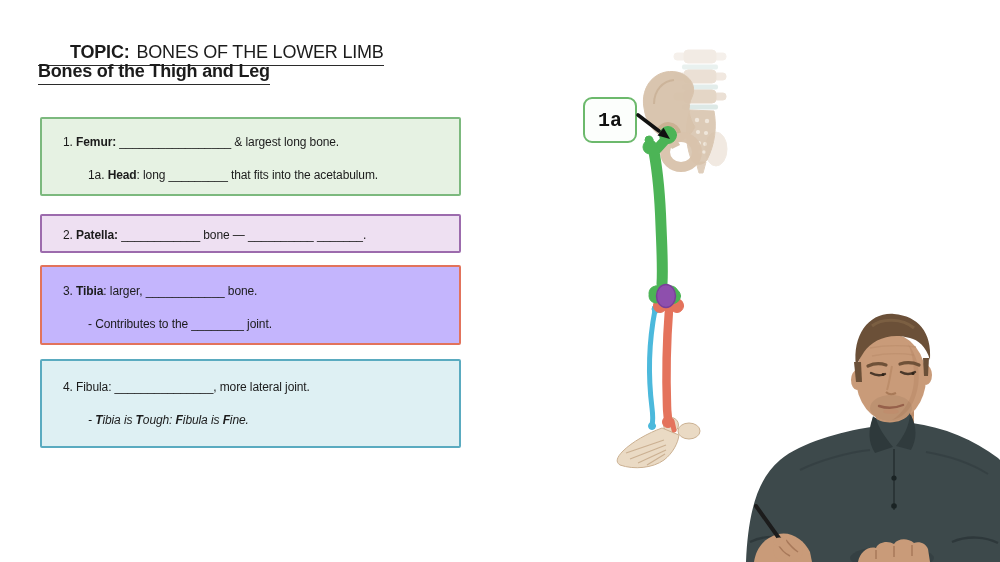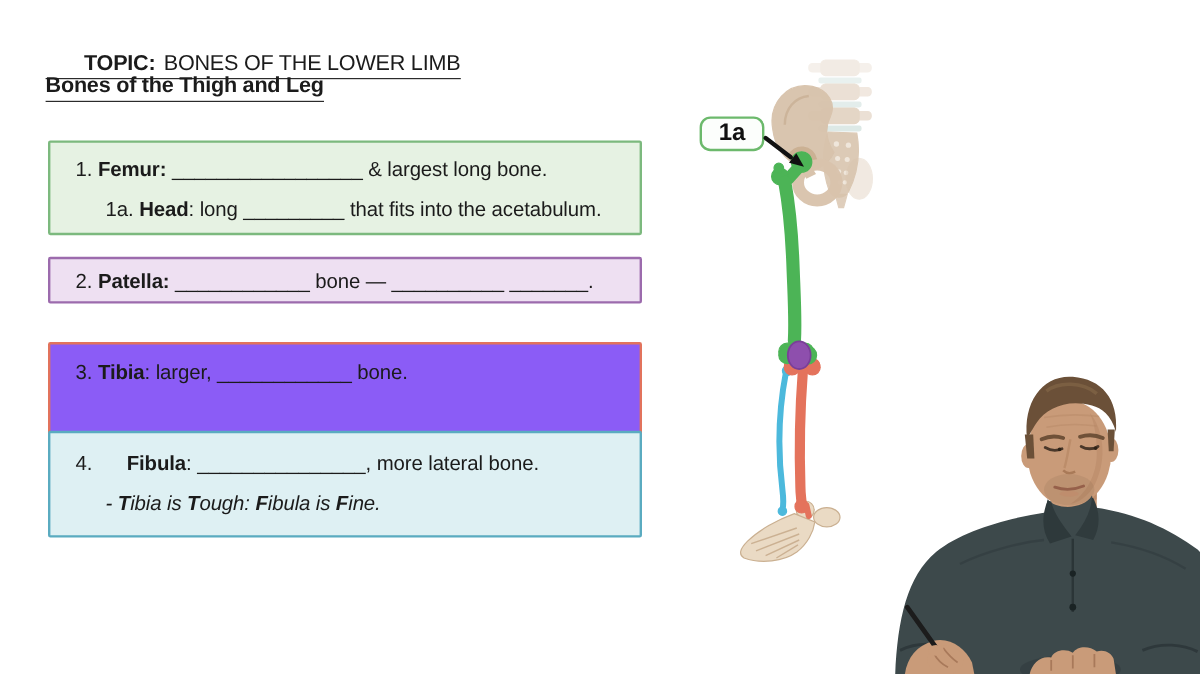--- a/index.html
+++ b/index.html
@@ -10,38 +10,38 @@
   .stage{position:absolute;top:0;left:0;width:1000px;height:562px;background:#fff;}
 
   
   .heading{position:absolute;left:38px;top:42px;font-size:18px;letter-spacing:-0.2px;white-space:nowrap;}
   .underlined{display:inline-block;border-bottom:1.6px solid #2b2b2b;padding-bottom:2px;}
   .topic-label{font-weight:700;margin-right:7px;margin-left:32px;}
   .subtitle{position:absolute;left:38px;top:61px;font-size:18px;font-weight:700;letter-spacing:-0.2px;white-space:nowrap;}
 
   
   .note-box{
-    position:absolute;left:40px;width:495px;box-sizing:border-box;
-    border:2.5px solid #999;border-radius:2px;font-size:17px;letter-spacing:-0.1px;
+    position:absolute;left:40px;width:421px;box-sizing:border-box;
+    border:2.5px solid #999;border-radius:2px;font-size:12px;letter-spacing:-0.1px;
     color:#1b1b1b;
   }
   .note-line{margin:0;line-height:24px;white-space:nowrap;}
   .note-line + .note-line{margin-top:9px;}
   .sub{padding-left:25px;}
   #box-femur  {top:117px;height:79px;padding:11px 0 0 21px;}
   #box-patella{top:214px;height:39px;padding:7px 12px 0 21px;}
   #box-tibia  {top:265px;height:80px;padding:12px 0 0 21px;}
   #box-fibula {top:359px;height:89px;padding:14px 0 0 21px;}
 
   
   #callout{
-    position:absolute;left:583px;top:97px;width:54px;height:29px;box-sizing:border-box;
+    position:absolute;left:583px;top:97px;width:54px;height:46px;box-sizing:border-box;
     border:2.5px solid #6cb96c;border-radius:9px;background:#fcfefc;
     display:flex;align-items:center;justify-content:center;
-    font-size:20px;font-weight:600;color:#111;
+    font-size:20px;font-weight:600;color:#111;font-family:Liberation Mono, monospace;
   }
   #skeleton{position:absolute;left:578px;top:46px;width:204px;height:432px;}
   #presenter{position:absolute;left:740px;top:300px;width:260px;height:262px;}
 </style>
 </head>
 <body>
 
 <div class="stage">
 
   <div class="heading">
@@ -55,26 +55,27 @@
 
   <section class="note-box" id="box-femur" style="background: rgb(230, 242, 227); border-color: rgb(124, 185, 126);">
     <p class="note-line"><span>1. </span><span style="font-weight: 700;">Femur:</span><span> _________________ &amp; largest long bone.</span></p>
     <p class="note-line sub"><span>1a. </span><span style="font-weight: 700; margin-top: 32px;">Head</span><span>: long _________ that fits into the acetabulum.</span></p>
   </section>
 
   <section class="note-box" id="box-patella" style="background: rgb(238, 224, 242); border-color: rgb(156, 107, 173);">
     <p class="note-line"><span>2. </span><span style="font-weight: 700;">Patella:</span><span> ____________ bone — __________ _______.</span></p>
   </section>
 
-  <section class="note-box" id="box-tibia" style="background: #8b5cf6; border-color: rgb(226, 115, 92); margin-top: 20px;">
+  <section class="note-box" id="box-tibia" style="background: #c4b5fd; border-color: rgb(226, 115, 92);">
     <p class="note-line"><span>3. </span><span style="font-weight: 700;">Tibia</span><span>: larger, ____________ bone.</span></p>
+    <p class="note-line sub"><span>- Contributes to the ________ joint.</span></p>
   </section>
 
   <section class="note-box" id="box-fibula" style="background: rgb(222, 240, 243); border-color: rgb(90, 171, 192);">
-    <p class="note-line"><span>4. </span><span style="font-weight: 700; margin-left: 24px;">Fibula</span><span>: _______________, more lateral bone.</span></p>
+    <p class="note-line"><span>4. </span><span style="font-weight: 400;">Fibula</span><span>: _______________, more lateral joint.</span></p>
     <p class="note-line sub"><span style="font-style: italic;">- </span><span style="font-weight: 700; font-style: italic;">T</span><span style="font-style: italic;">ibia is </span><span style="font-weight: 700; font-style: italic;">T</span><span style="font-style: italic;">ough: </span><span style="font-weight: 700; font-style: italic;">F</span><span style="font-style: italic;">ibula is </span><span style="font-weight: 700; font-style: italic;">F</span><span style="font-style: italic;">ine</span><span style="font-style: italic;">.</span></p>
   </section>
 
   <div id="callout" style="border-color: rgb(108, 185, 108);">
     <span>1a</span>
   </div>
 
   <svg id="skeleton" viewBox="0 0 204 432">
 
     <g fill="#d8c3ac" stroke="#d8c3ac">

